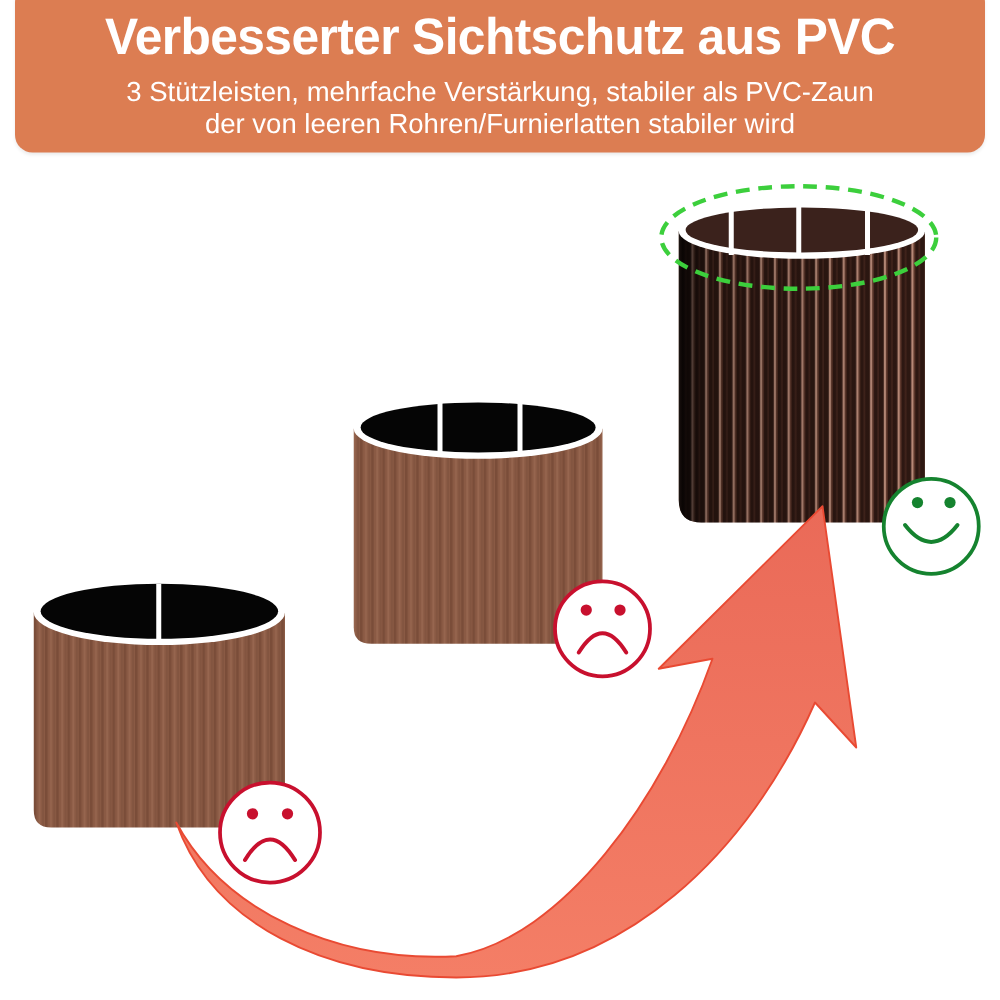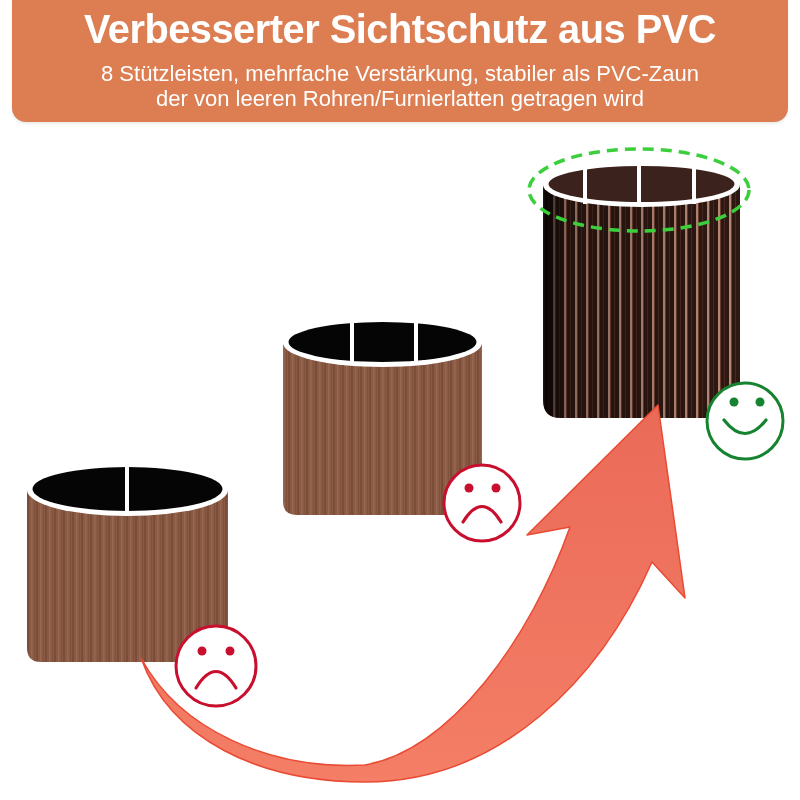--- a/index.html
+++ b/index.html
@@ -24,22 +24,22 @@
     }
     .banner-sub.l1 { top: 74px; }
     .banner-sub.l2 { top: 99px; }
     svg.scene { position: absolute; left: 0; top: 0; }
   </style>
 </head>
 <body>
 
 <div class="banner">
   <div class="banner-title">Verbesserter Sichtschutz aus PVC</div>
-  <div class="banner-sub l1">8 Stützleisten, mehrfache Verstärkung, stabiler als PVC-Zaun</div>
-  <div class="banner-sub l2">der von leeren Rohren/Furnierlatten getragen wird</div>
+  <div class="banner-sub l1">3 Stützleisten, mehrfache Verstärkung, stabiler als PVC-Zaun</div>
+  <div class="banner-sub l2">der von leeren Rohren/Furnierlatten stabiler wird</div>
 </div>
 
 <svg class="scene" width="800" height="800" viewBox="0 0 800 800">
   <defs>
     <pattern id="woodStripes" width="9" height="10" patternUnits="userSpaceOnUse">
       <rect width="9" height="10" fill="#8a5a44"></rect>
       <rect x="0" width="2" height="10" fill="#7a4d39"></rect>
       <rect x="4" width="1.5" height="10" fill="#97664f"></rect>
       <rect x="7" width="1" height="10" fill="#80523e"></rect>
     </pattern>

